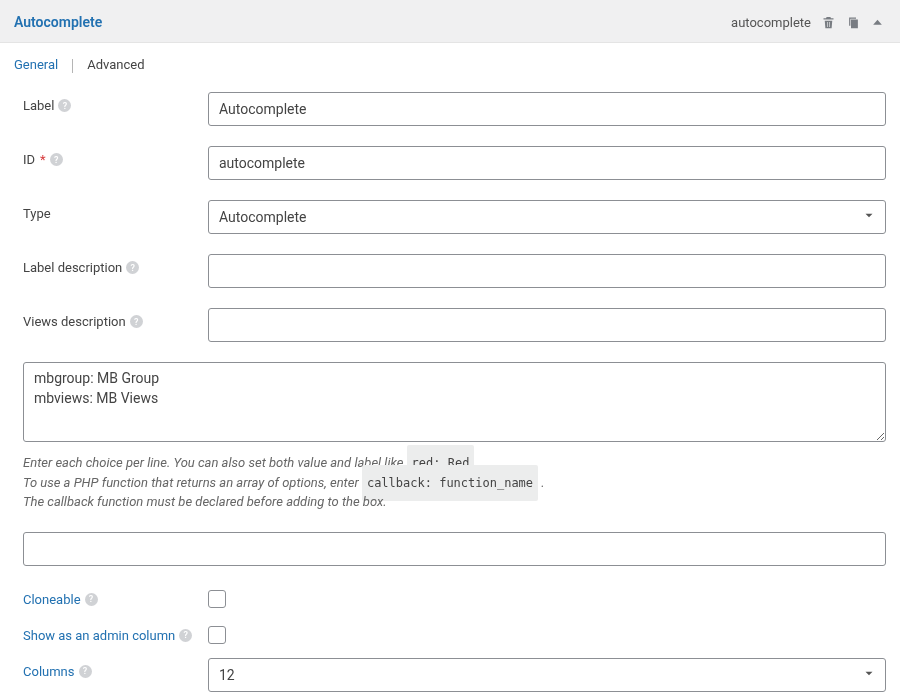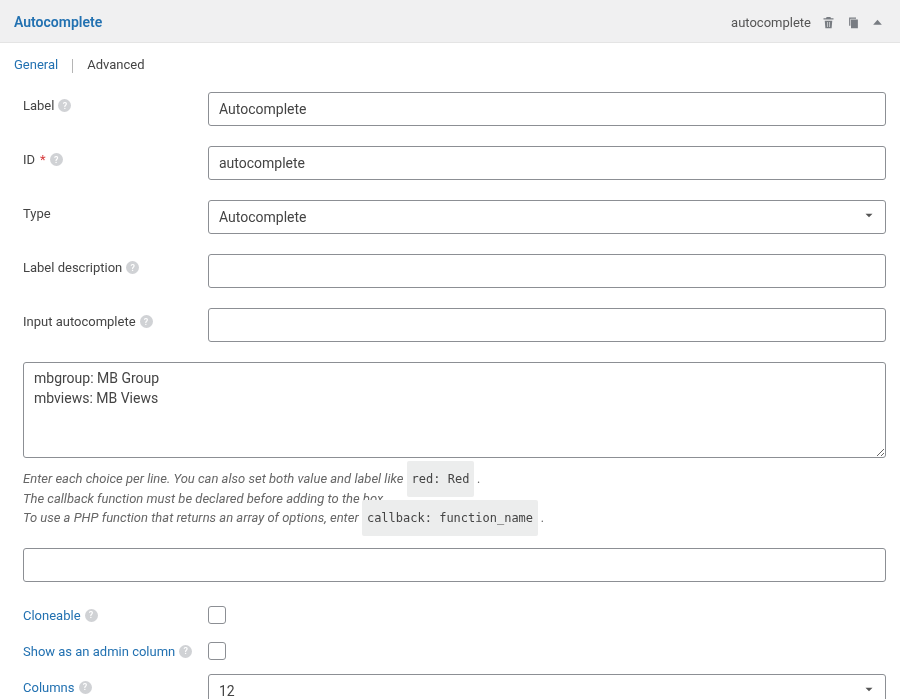--- a/index.html
+++ b/index.html
@@ -98,21 +98,21 @@
     appearance:none;
     background-image:none;
     padding-right:30px;
   }
   .select-wrap { position:relative; }
   .select-wrap .chev {
     position:absolute; right:10px; top:50%; transform:translateY(-50%);
     pointer-events:none;
   }
   .textarea {
-    height:96px;
+    height:80px;
     resize:vertical;
     line-height:1.4;
   }
   .hint {
     margin-top:8px;
     font-style:italic;
     color:#666;
     font-size:13px;
     line-height:1.5;
   }
@@ -212,40 +212,40 @@
       <span>Label description</span>
       <span class="help-icon">?</span>
     </div>
     <div class="input-col">
       <input class="text-input" value="" style="">
     </div>
   </div>
 
   <div class="row">
     <div class="label-col">
-      <span>Input autocomplete</span>
+      <span>Views description</span>
       <span class="help-icon">?</span>
     </div>
     <div class="input-col">
       <input class="text-input" value="" style="">
     </div>
   </div>
 
   <div class="row">
     <div class="input-col">
       <textarea class="textarea" style="">mbgroup: MB Group
 mbviews: MB Views</textarea>
       <div class="hint">
         <div>
           <span>Enter each choice per line. You can also set both value and label like </span><code>red: Red</code><span> .</span>
         </div>
-        <div>The callback function must be declared before adding to the box.</div>
         <div>
           <span>To use a PHP function that returns an array of options, enter </span><code>callback: function_name</code><span> .</span>
         </div>
+        <div>The callback function must be declared before adding to the box.</div>
       </div>
     </div>
   </div>
 
   <div class="row">
     <div class="input-col">
       <input class="text-input" value="" style="">
     </div>
   </div>
 

